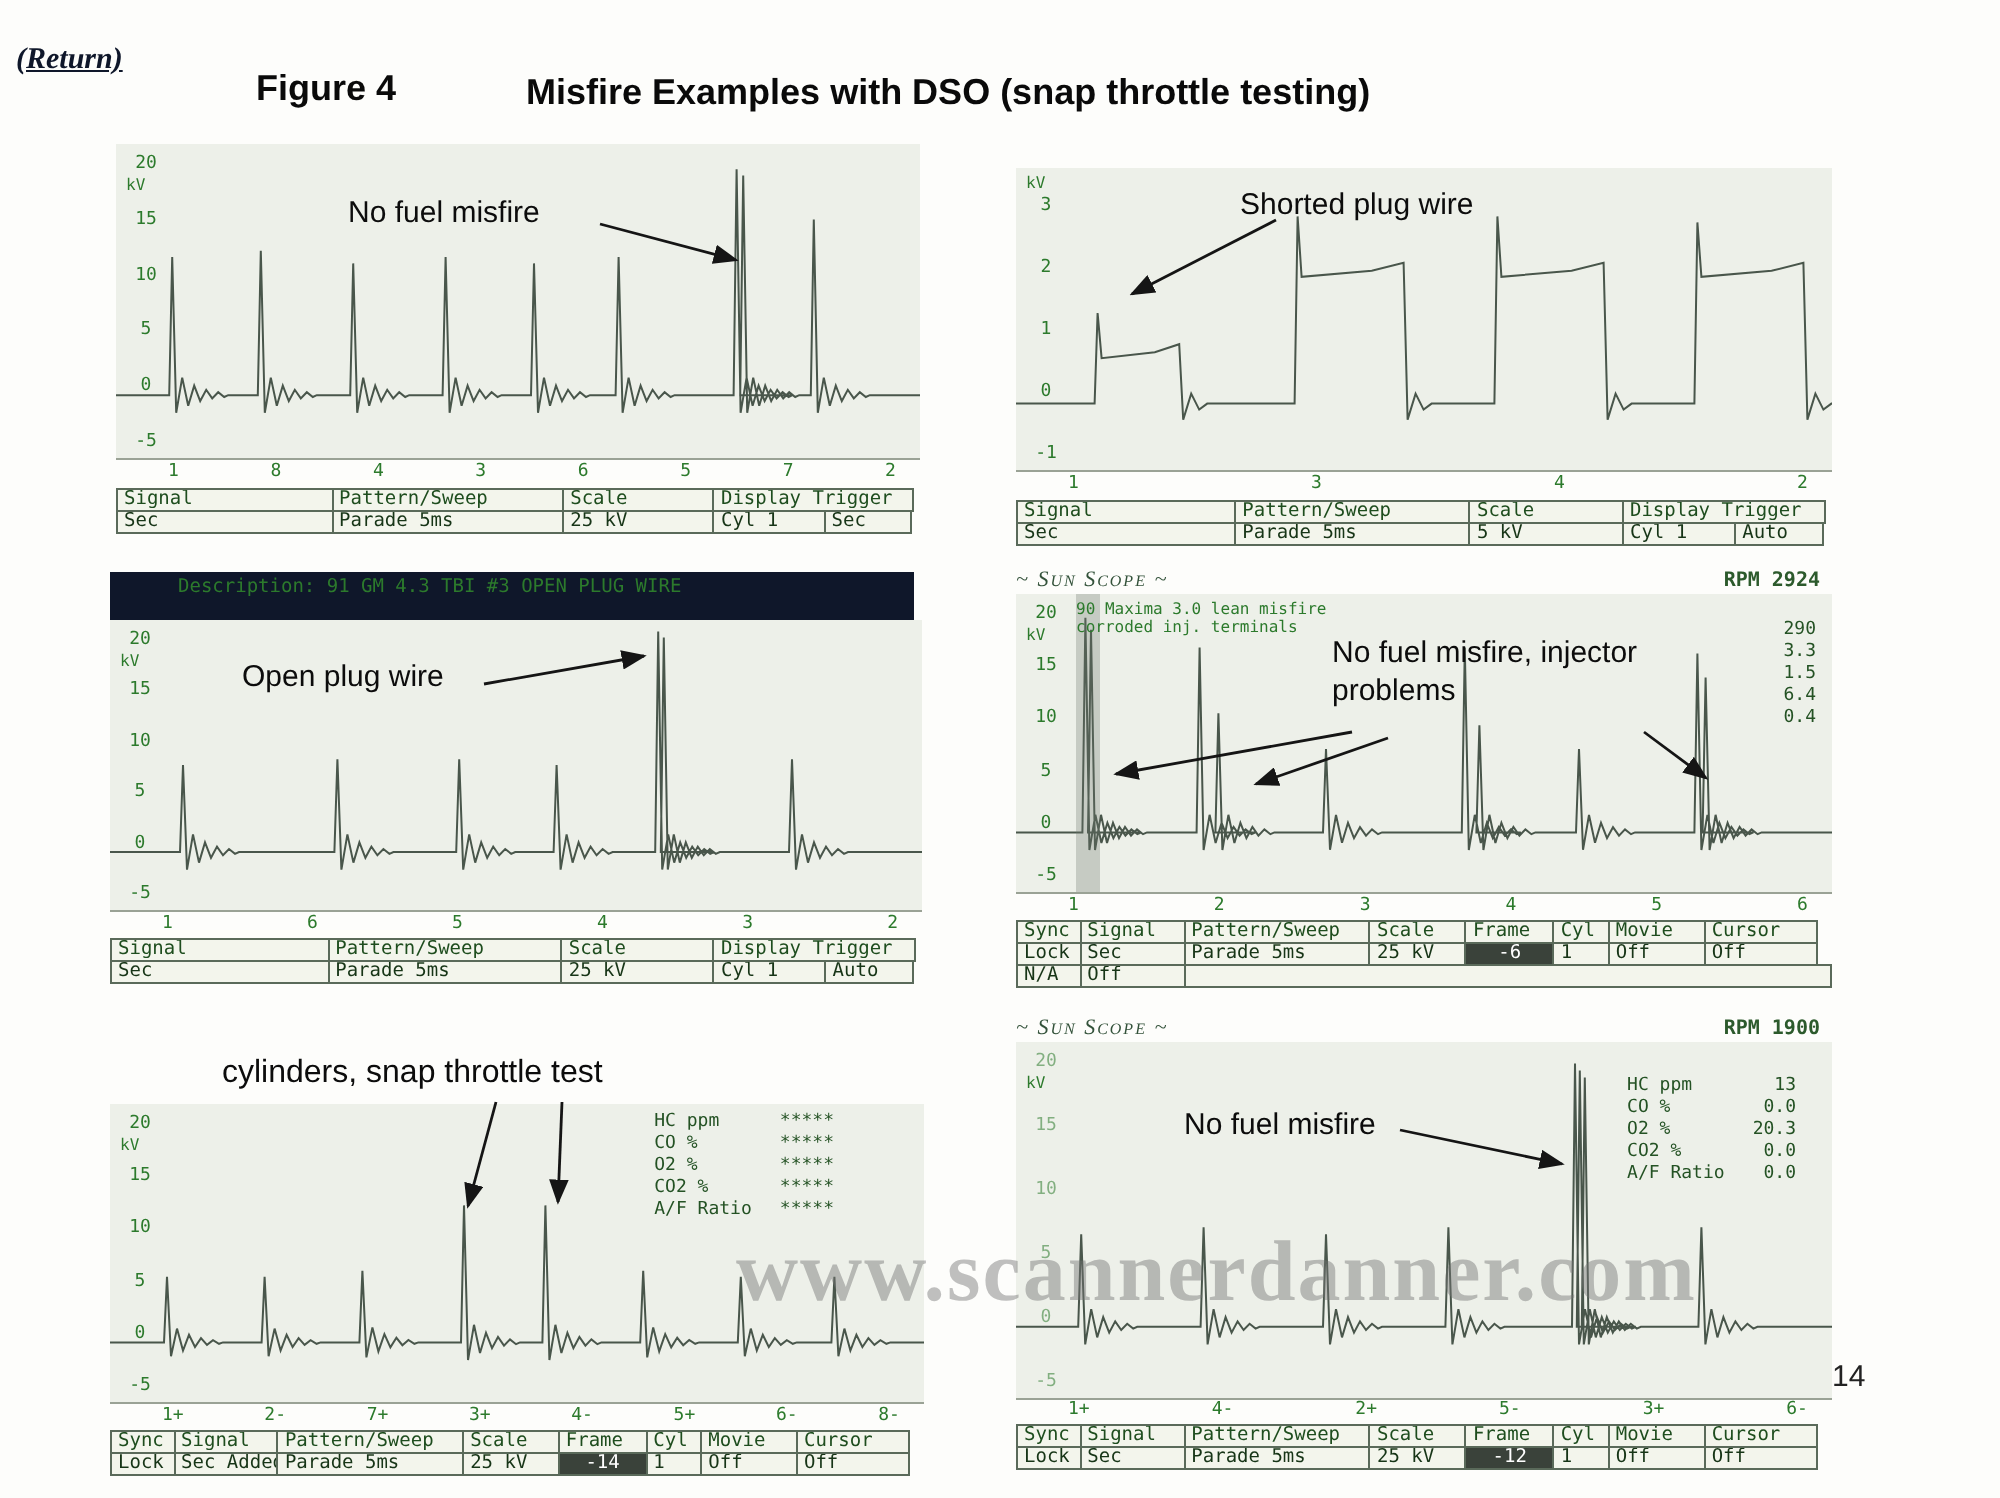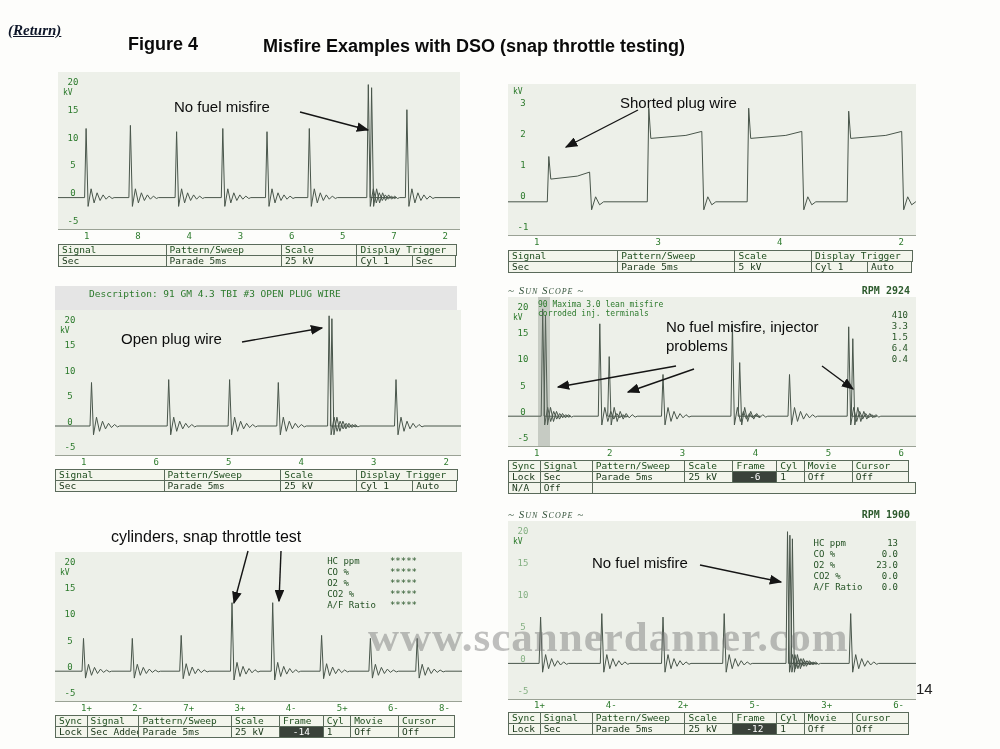--- a/index.html
+++ b/index.html
@@ -35,21 +35,21 @@
   .bar8 span:nth-child(4){width:12%}
   .bar8 span:nth-child(5){width:11%}
   .bar8 span:nth-child(6){width:7%}
   .bar8 span:nth-child(7){width:12%}
   .bar8 span:nth-child(8){width:14%}
   .bar8.vals span:nth-child(5){background:#3a423a;color:#fff;text-align:center}
   .bar.partial::after{content:"";flex:1;border:1px solid #5a6a5a;margin-left:-1px;background:#f3f5ec}
 
   .anno{position:absolute;font:15px/1.25 "Liberation Sans",sans-serif;color:#0c0c0c;z-index:3;white-space:nowrap}
   .anno.big{font-size:16px}
-  .deschdr{position:absolute;left:0;right:4px;top:0;height:24px;background:#e5e5e5;padding:2px 0 0 34px;z-index:2}
+  .deschdr{position:absolute;left:0;right:4px;top:0;height:24px;background:#0f172a;padding:2px 0 0 34px;z-index:2}
   .deschdr div{font:9.5px/11px "DejaVu Sans Mono",monospace;color:#2c7a2c;white-space:pre}
   .sunhdr{position:absolute;left:0;right:0;top:0;height:13px;text-align:left;font:italic 11px/13px "Liberation Serif",serif;font-variant:small-caps;letter-spacing:1px;color:#33523a}
   .rpm{position:absolute;right:6px;top:1px;font:bold 10px "DejaVu Sans Mono",monospace;color:#2c5a2c;z-index:2}
   .note{position:absolute;z-index:3}
   .note div{font:8px/9px "DejaVu Sans Mono",monospace;color:#2c7a2c}
   .readings{position:absolute;z-index:3;display:flex;gap:14px;font:9px/11px "DejaVu Sans Mono",monospace;color:#245224}
   .readings .col{display:flex;flex-direction:column}
   .readings .col.vals{align-items:flex-end}
   .cursorband{position:absolute;top:0;bottom:0;width:12px;background:rgba(110,120,110,.30);z-index:1}
   #arrows{position:absolute;left:0;top:0;z-index:4;pointer-events:none}
@@ -204,21 +204,21 @@
           <span>0</span>
           <span>-5</span>
         </div>
     </div>
     <div class="note" style="left:30px;top:3px">
       <div>90 Maxima 3.0 lean misfire</div>
       <div>corroded inj. terminals</div>
     </div>
     <div class="readings" style="right:8px;top:13px">
       <div class="col vals">
-          <span>410</span>
+          <span>290</span>
           <span>3.3</span>
           <span>1.5</span>
           <span>6.4</span>
           <span>0.4</span>
         </div>
     </div>
     <div class="anno" style="left:158px;top:21px">No fuel misfire, injector</div>
     <div class="anno" style="left:158px;top:40px">problems</div>
   </div>
   <div class="cyls" style="top:164px">
@@ -343,21 +343,21 @@
       <div class="col">
           <span>HC ppm</span>
           <span>CO %</span>
           <span>O2 %</span>
           <span>CO2 %</span>
           <span>A/F Ratio</span>
         </div>
       <div class="col vals">
           <span>13</span>
           <span>0.0</span>
-          <span>23.0</span>
+          <span>20.3</span>
           <span>0.0</span>
           <span>0.0</span>
         </div>
     </div>
     <div class="anno" style="left:84px;top:33px">No fuel misfire</div>
   </div>
   <div class="cyls" style="top:192px">
       <span>1+</span>
       <span>4-</span>
       <span>2+</span>

